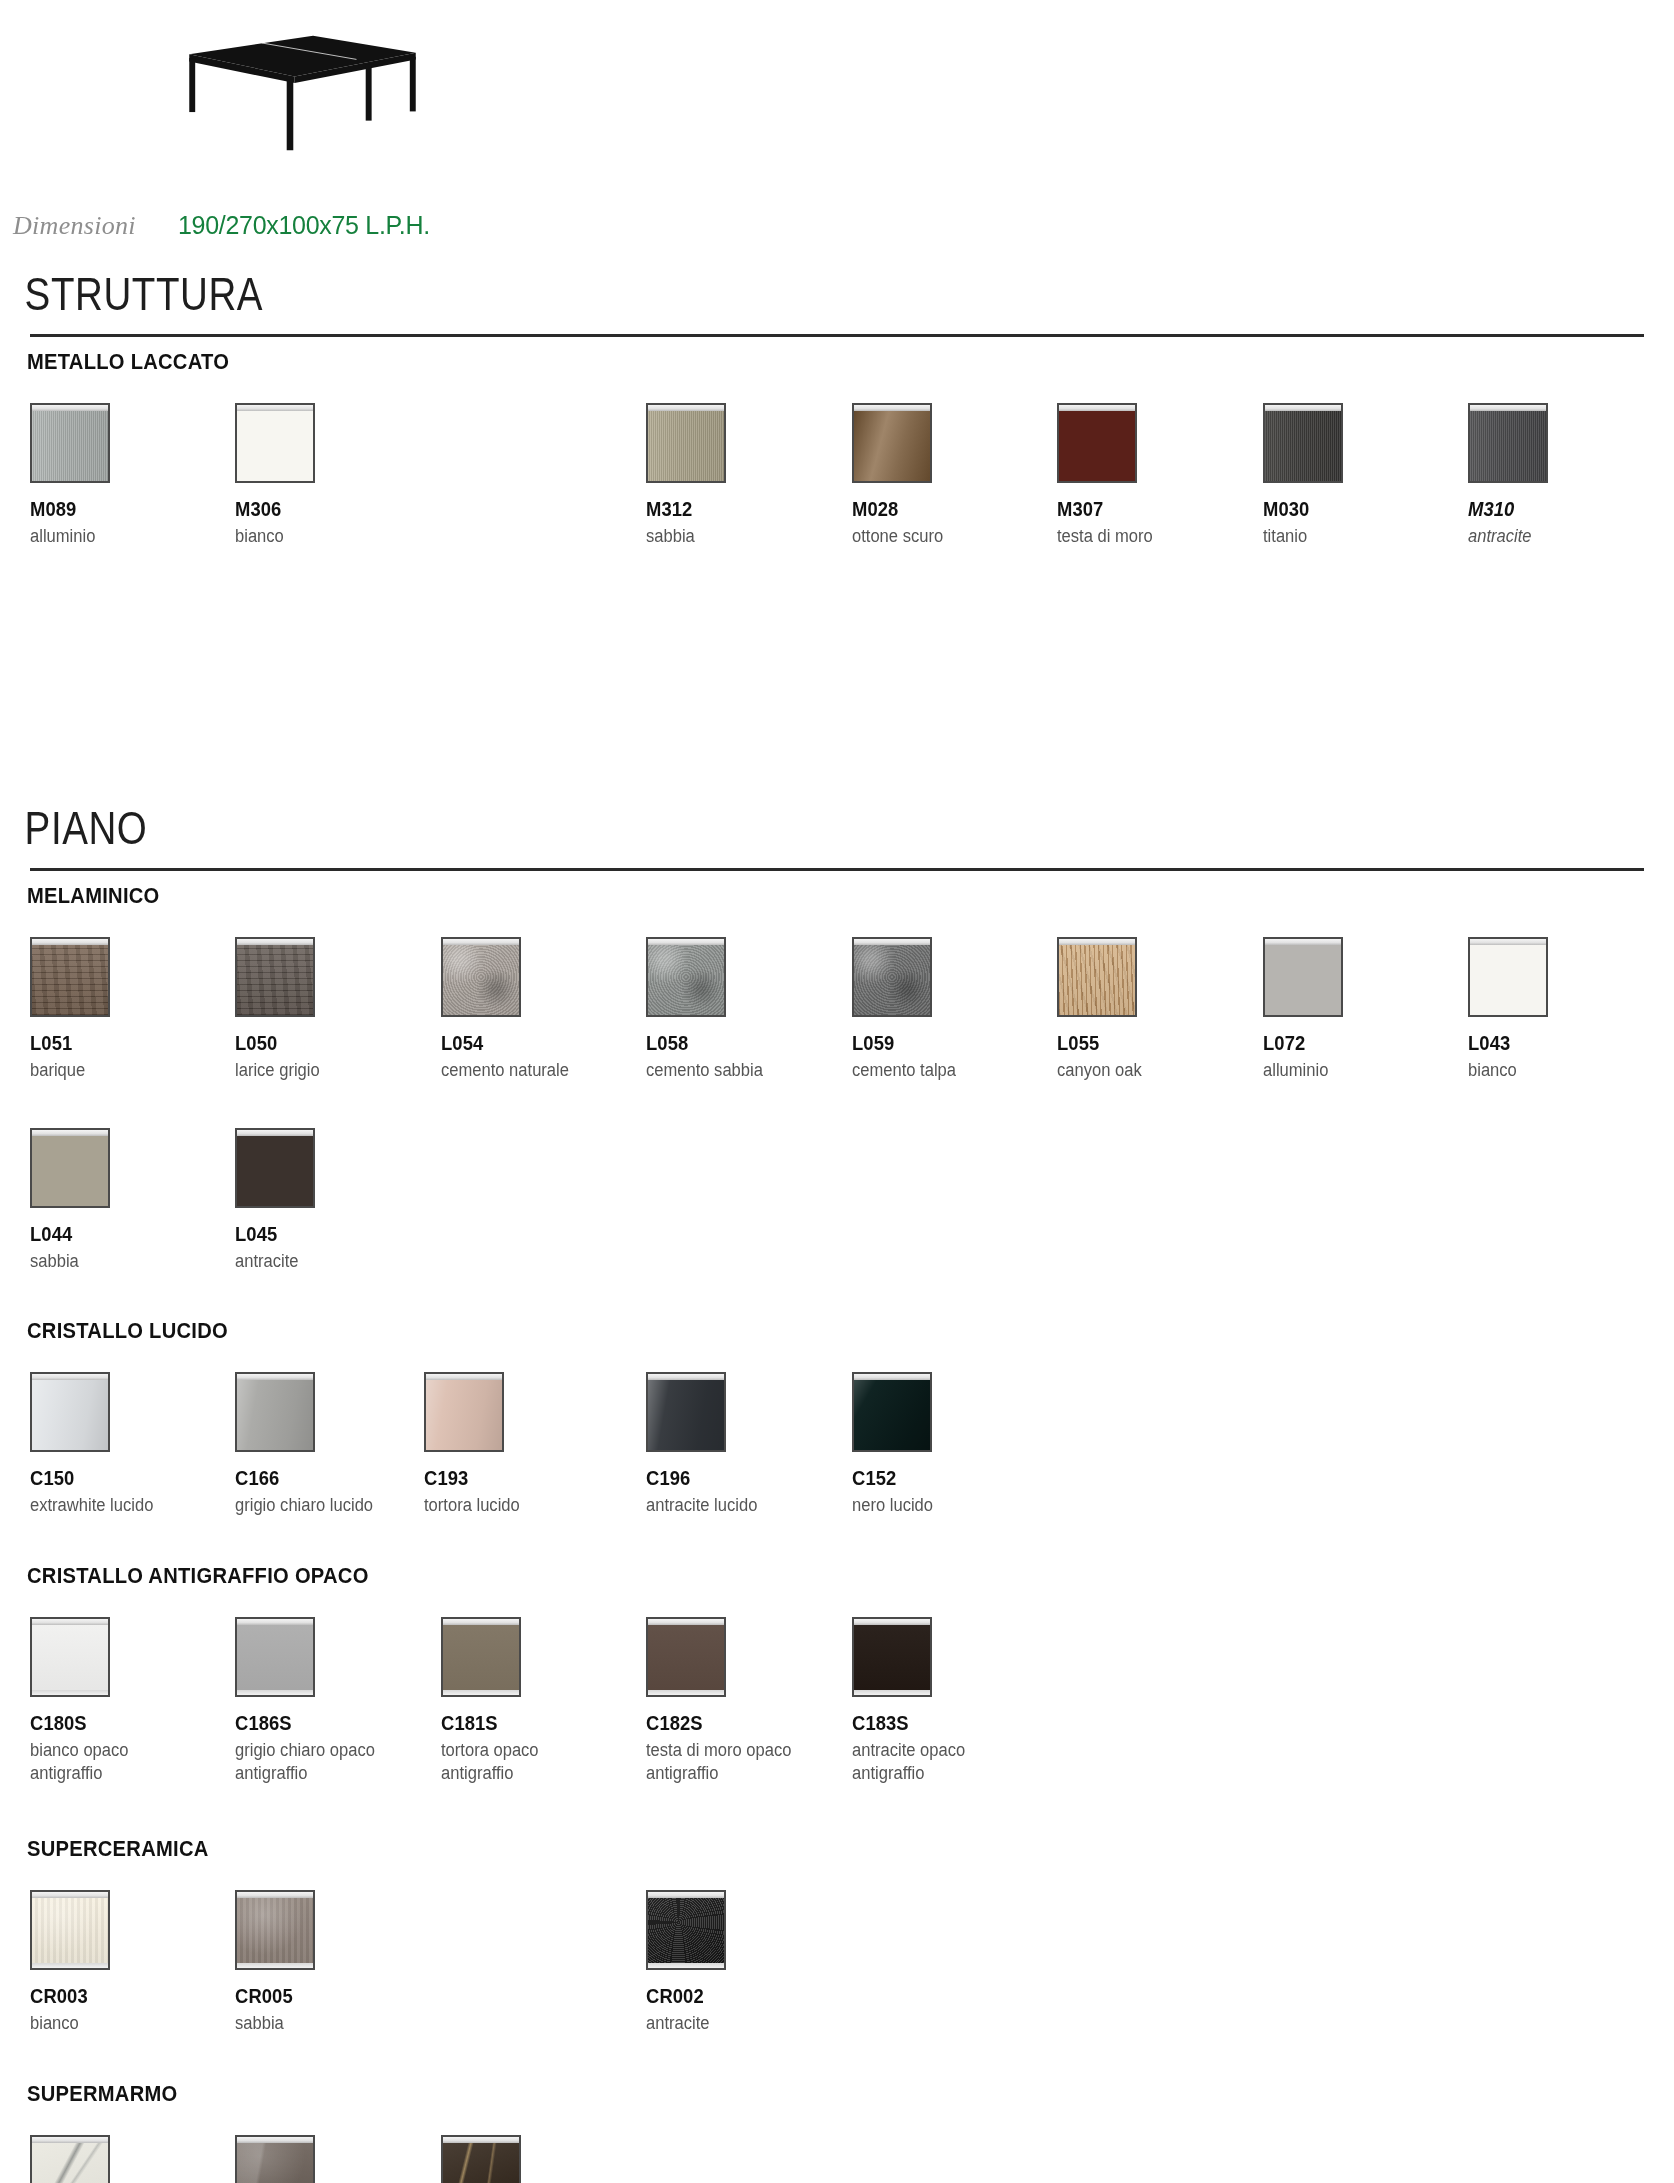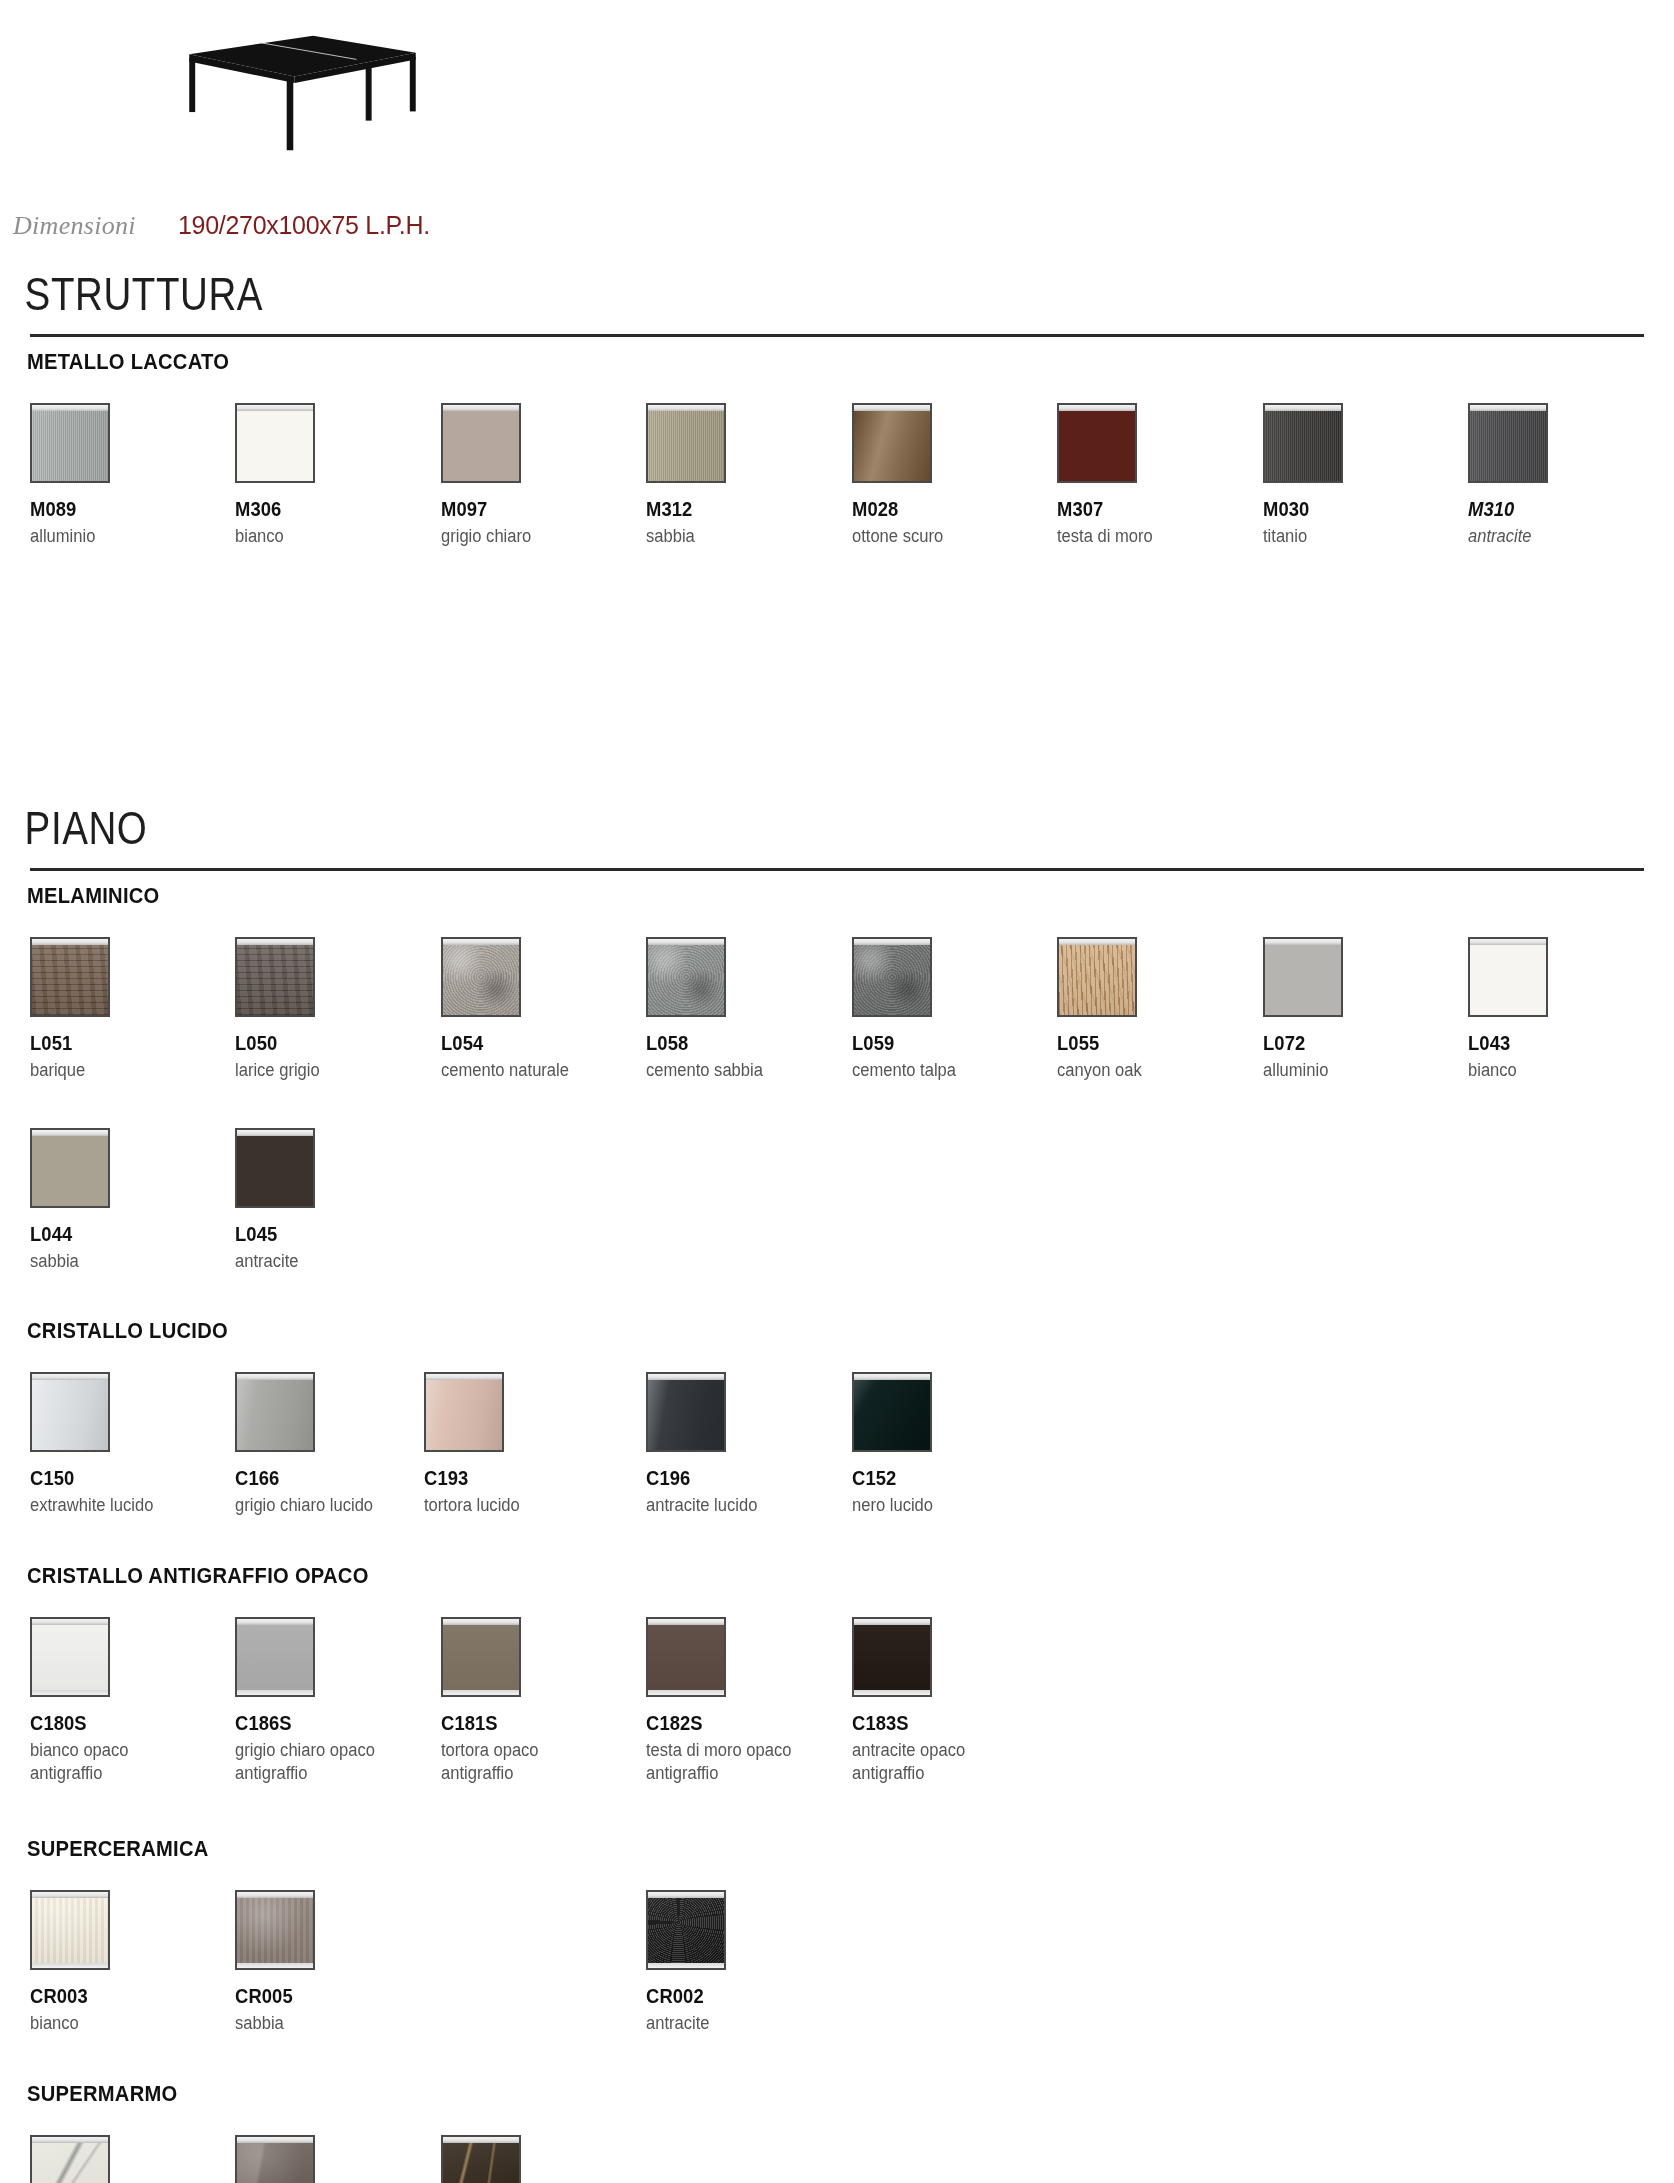--- a/index.html
+++ b/index.html
@@ -51,21 +51,21 @@
     box-sizing: border-box;
     font-family: "Liberation Serif", serif;
     font-style: italic;
     font-size: 26px;
     color: #8e8e8e;
     letter-spacing: 0.3px;
   }
   .dim-value {
     font-family: "Liberation Sans", sans-serif;
     font-size: 25px;
-    color: #7f1d1d;
+    color: #15803d;
     letter-spacing: -0.3px;
   }
 
   
   .section-block { position: absolute; left: 0; width: 1675px; }
 
   .section-title {
     font-size: 47px;
     font-weight: 400;
     letter-spacing: 0.7px;
@@ -186,27 +186,20 @@
             <div class="swatch-code">M089</div>
             <div class="swatch-desc">alluminio</div>
           </div>
           <div class="swatch-item" style="left: 235px; top: 0px;">
             <div class="swatch-chip" style="background: rgb(247, 246, 241);">
               <div class="edge"></div>
             </div>
             <div class="swatch-code">M306</div>
             <div class="swatch-desc">bianco</div>
           </div>
-          <div class="swatch-item" style="left: 441px; top: 0px;">
-            <div class="swatch-chip" style="background: rgb(181, 166, 158);">
-              <div class="edge"></div>
-            </div>
-            <div class="swatch-code">M097</div>
-            <div class="swatch-desc">grigio chiaro</div>
-          </div>
           <div class="swatch-item" style="left: 646px; top: 0px;">
             <div class="swatch-chip" style="background: repeating-linear-gradient(90deg, rgba(255, 255, 255, 0.11) 0px, rgba(255, 255, 255, 0.11) 0.7px, rgba(0, 0, 0, 0.09) 0.7px, rgba(0, 0, 0, 0.09) 2px), linear-gradient(90deg, rgb(182, 175, 151) 0%, rgb(168, 161, 137) 45%, rgb(158, 151, 127) 100%);">
               <div class="edge"></div>
             </div>
             <div class="swatch-code">M312</div>
             <div class="swatch-desc">sabbia</div>
           </div>
           <div class="swatch-item" style="left: 852px; top: 0px;">
             <div class="swatch-chip" style="background: linear-gradient(105deg, rgb(95, 69, 41) 0%, rgb(159, 133, 105) 38%, rgb(133, 107, 79) 62%, rgb(99, 73, 45) 100%);">
               <div class="edge"></div>

